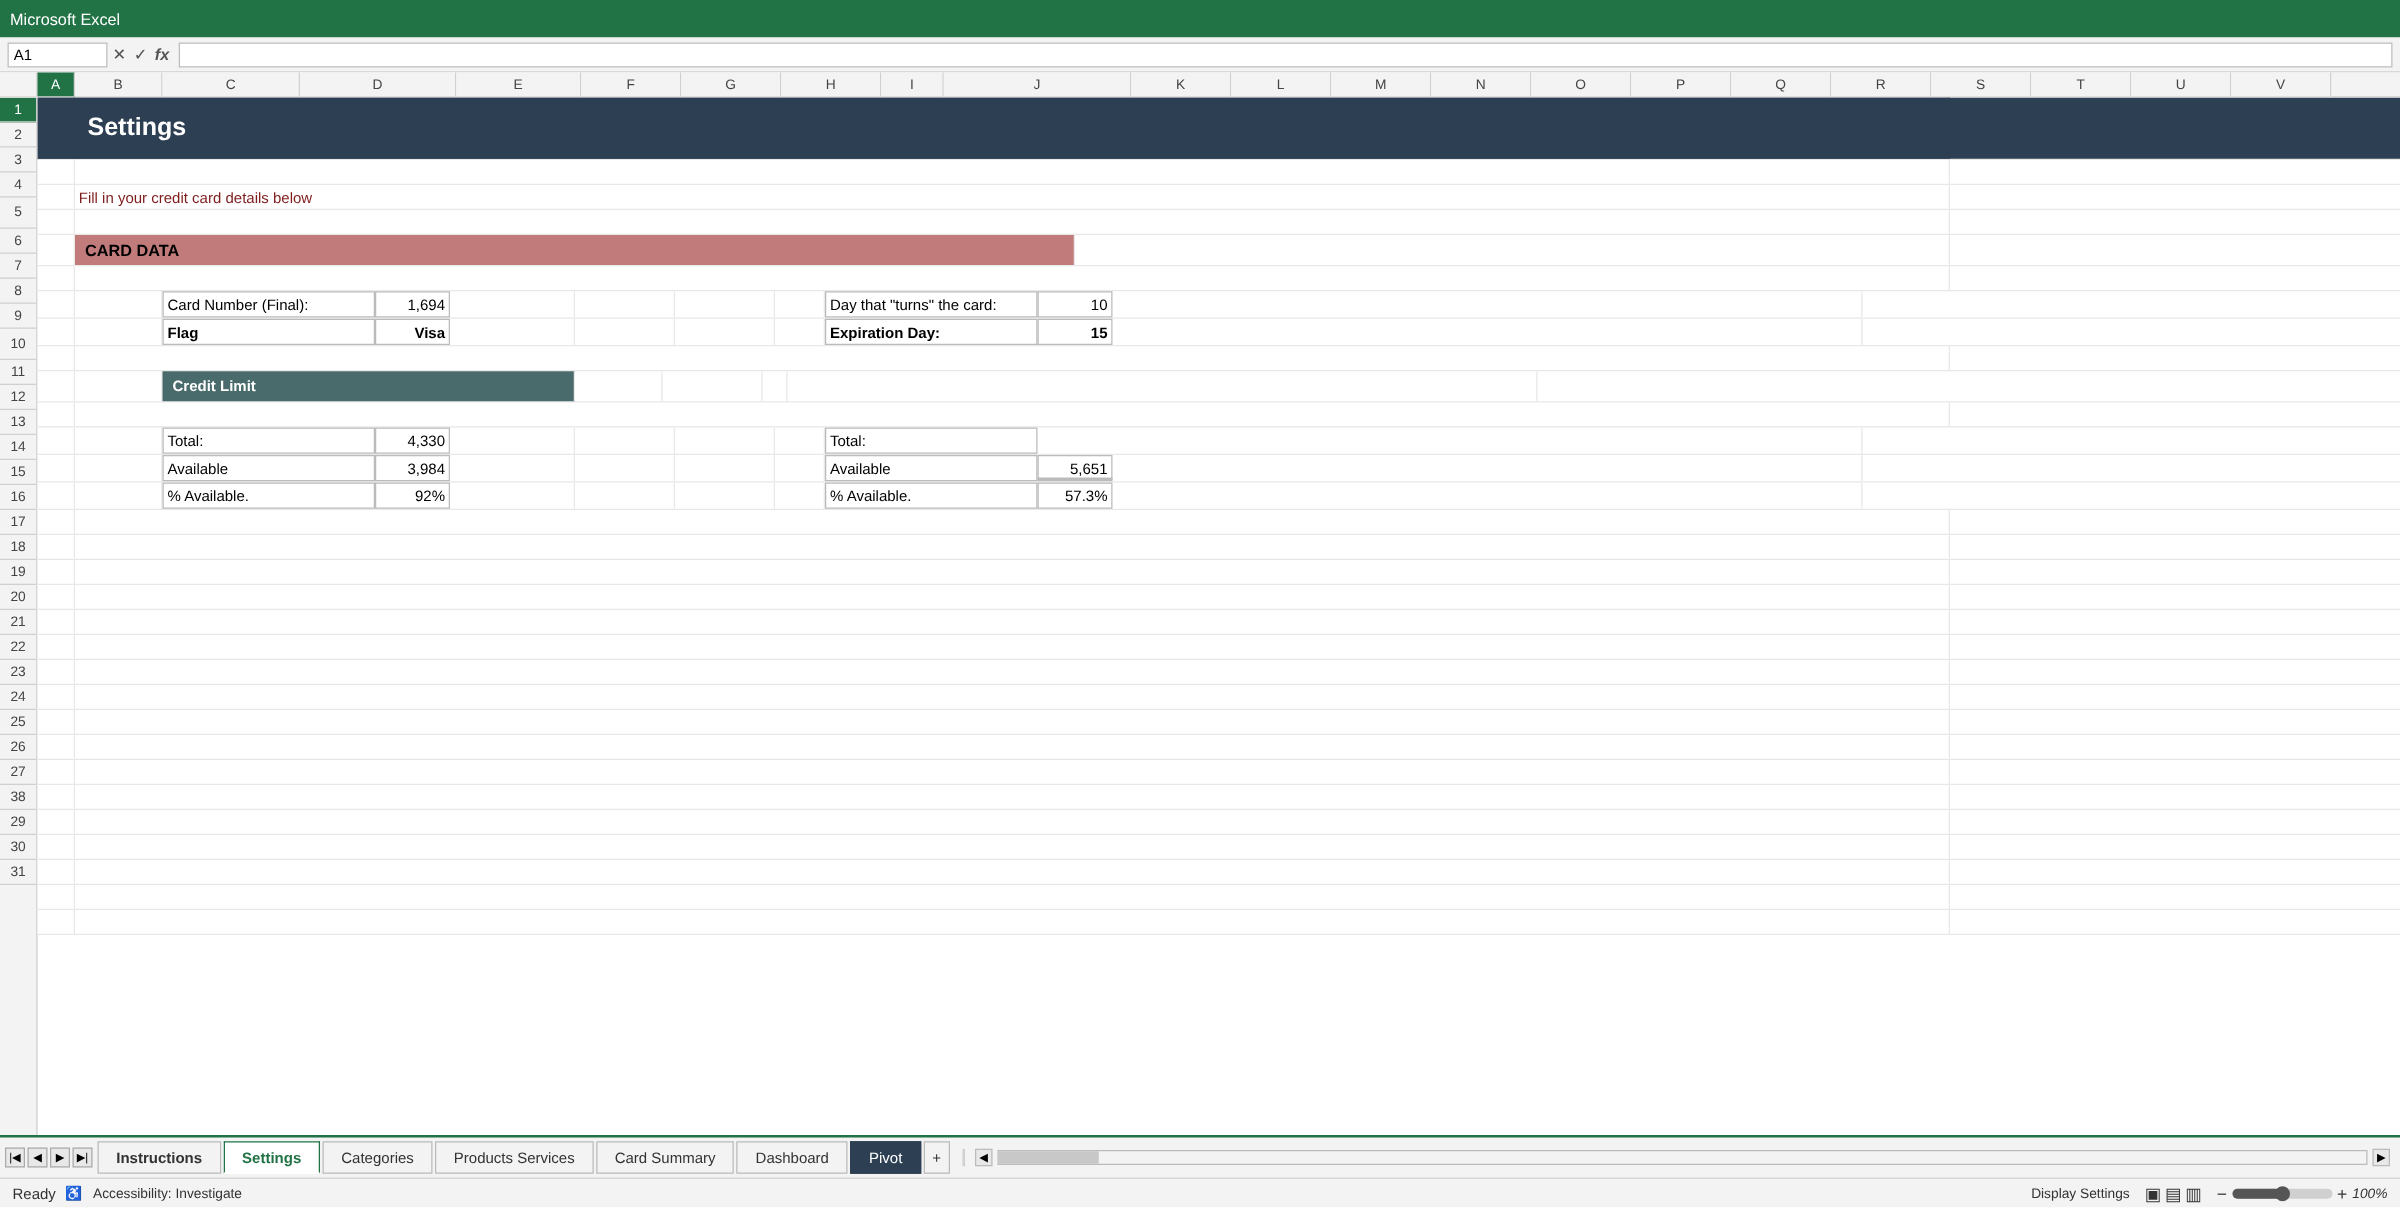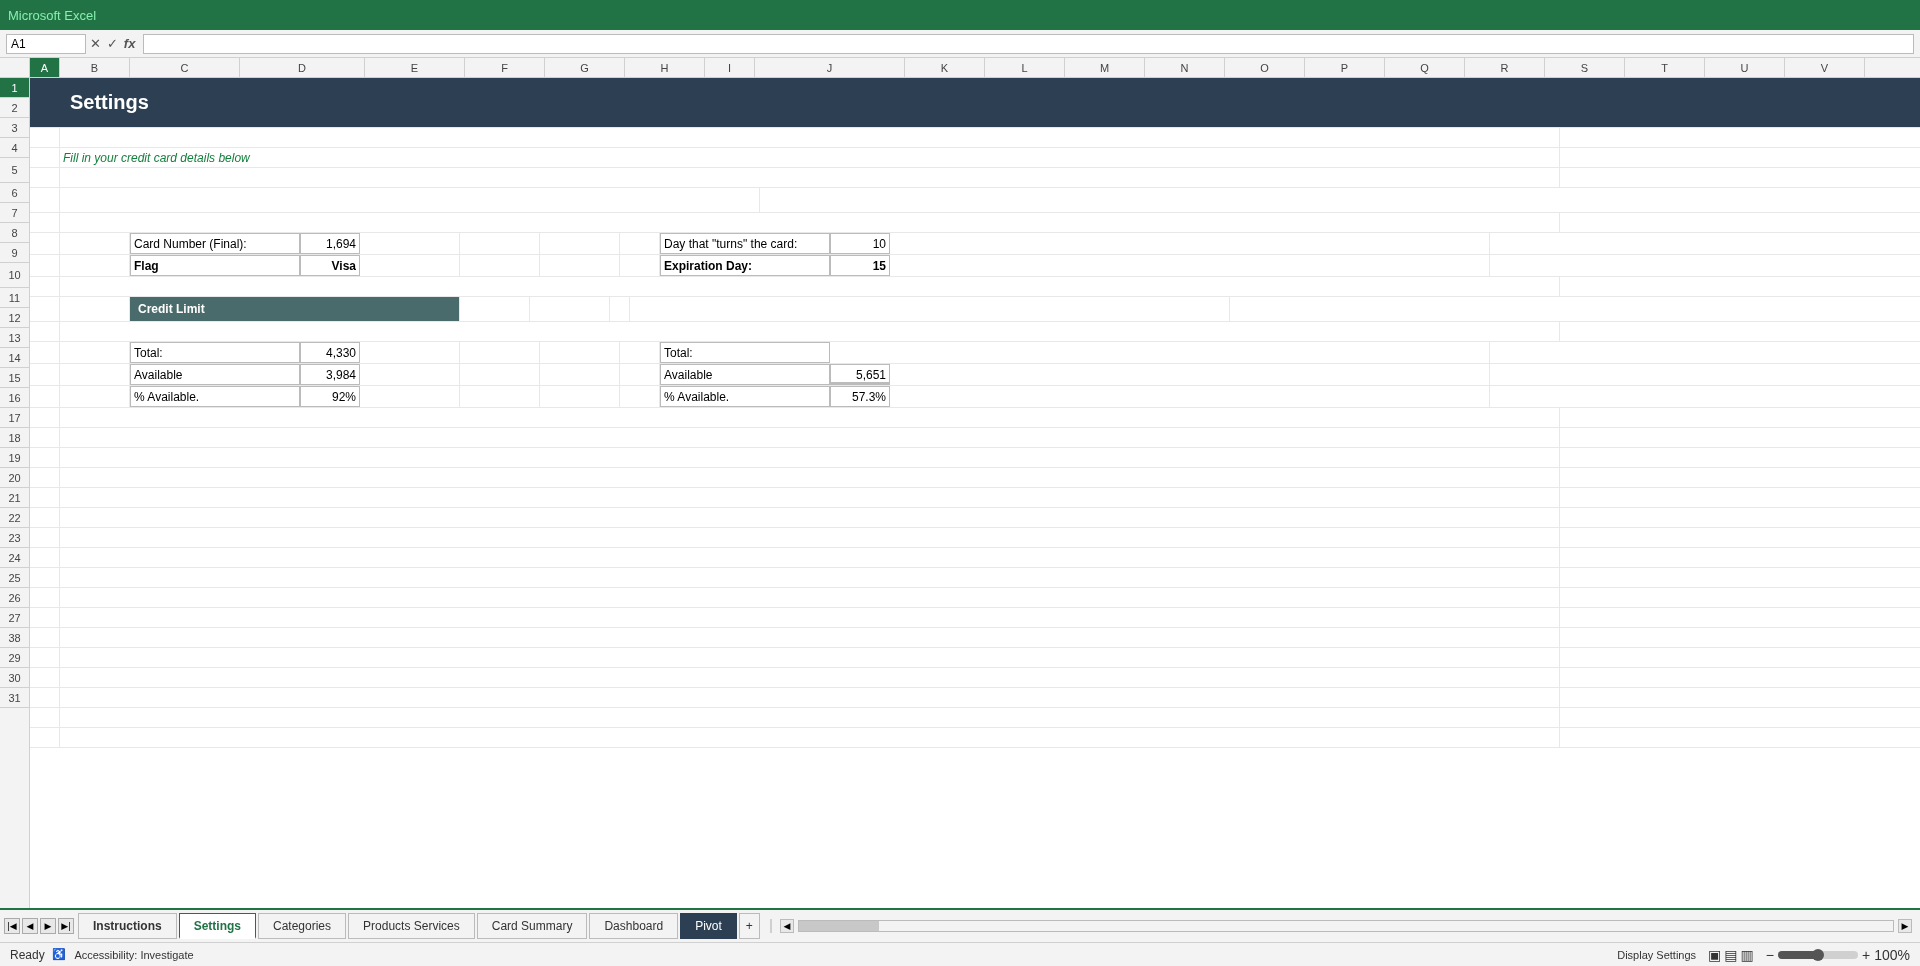--- a/index.html
+++ b/index.html
@@ -41,21 +41,21 @@
 
     
     .status-bar { height: 24px; background: #f3f3f3; border-top: 1px solid #d0d0d0; display: flex; align-items: center; padding: 0 10px; justify-content: space-between; font-size: 12px; color: #333; }
     .status-right { display: flex; align-items: center; gap: 12px; }
     .nav-arrow { width: 16px; height: 16px; border: 1px solid #aaa; background: #e8e8e8; display: flex; align-items: center; justify-content: center; font-size: 9px; cursor: pointer; }
   </style>
 </head>
 <body>
 
 <div class="top-bar">
-  <span style="color:#86efac;font-size:13px;">Microsoft Excel</span>
+  <span style="color:#ffffff;font-size:13px;">Microsoft Excel</span>
 </div>
 
 <div class="formula-bar">
   <div class="cell-ref-box">A1</div>
   <div class="formula-icons">
     <span>✕</span>
     <span>✓</span>
     <span style="font-style:italic;font-weight:bold;color:#555;">fx</span>
   </div>
   <input class="formula-input" type="text" value="" style="">
@@ -131,30 +131,31 @@
         <div class="cell" style="width:1500px;background:#2d3f52;border-color:#2d3f52;font-size:20px;font-weight:bold;color:white;padding-left:10px;">Settings</div>
       </div>
 
       <div class="sheet-row">
         <div class="cell col-A"></div>
         <div class="cell" style="width:1500px;"></div>
       </div>
 
       <div class="sheet-row">
         <div class="cell col-A"></div>
-        <div class="cell" style="width:1500px;color:#15803d;font-style:italic;">Fill in your credit card details below</div>
+        <div class="cell" style="width:1500px;color:#7f1d1d;">Fill in your credit card details below</div>
       </div>
 
       <div class="sheet-row">
         <div class="cell col-A"></div>
         <div class="cell" style="width:1500px;"></div>
       </div>
 
       <div class="sheet-row" style="height:25px;">
         <div class="cell col-A"></div>
+        <div class="cell" style="width:800px;background:#c17b7b;font-weight:bold;font-size:13px;padding-left:8px;">CARD DATA</div>
         <div class="cell" style="width:700px;"></div>
       </div>
 
       <div class="sheet-row">
         <div class="cell col-A"></div>
         <div class="cell" style="width:1500px;"></div>
       </div>
 
       <div class="sheet-row" style="height:22px;">
         <div class="cell col-A"></div>
@@ -359,16 +360,16 @@
       <span style="font-size:14px;cursor:pointer;">▤</span>
       <span style="font-size:14px;cursor:pointer;">▥</span>
     </div>
     <div style="display:flex;align-items:center;gap:4px;">
       <span style="cursor:pointer;font-size:14px;">−</span>
       <div style="width:80px;height:8px;background:#d0d0d0;border-radius:4px;position:relative;">
         <div style="width:50%;height:100%;background:#555;border-radius:4px;"></div>
         <div style="width:12px;height:12px;background:#555;border-radius:50%;position:absolute;top:-2px;left:calc(50% - 6px);"></div>
       </div>
       <span style="cursor:pointer;font-size:14px;">+</span>
-      <span style="font-size:14px;">100%</span>
+      <span style="font-size:11px;font-style:italic;">100%</span>
     </div>
   </div>
 </div>
 
 </body></html>

